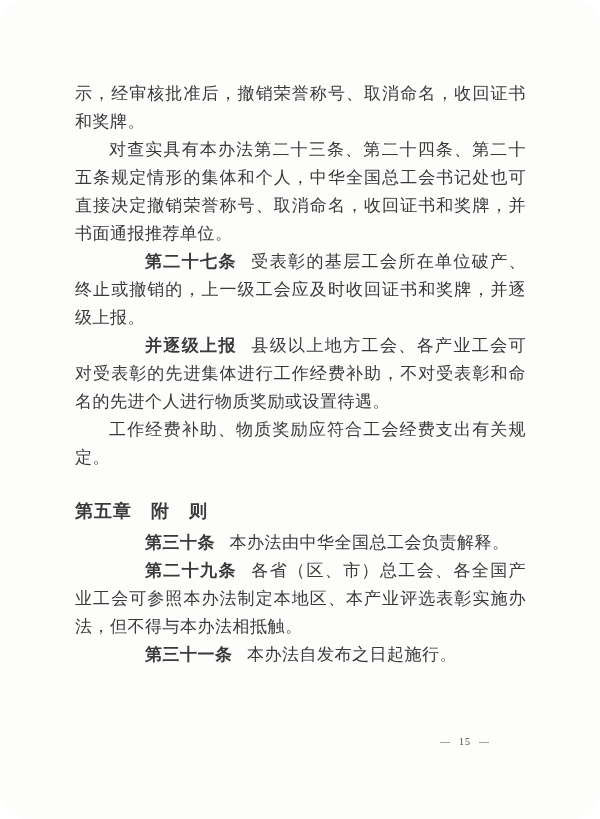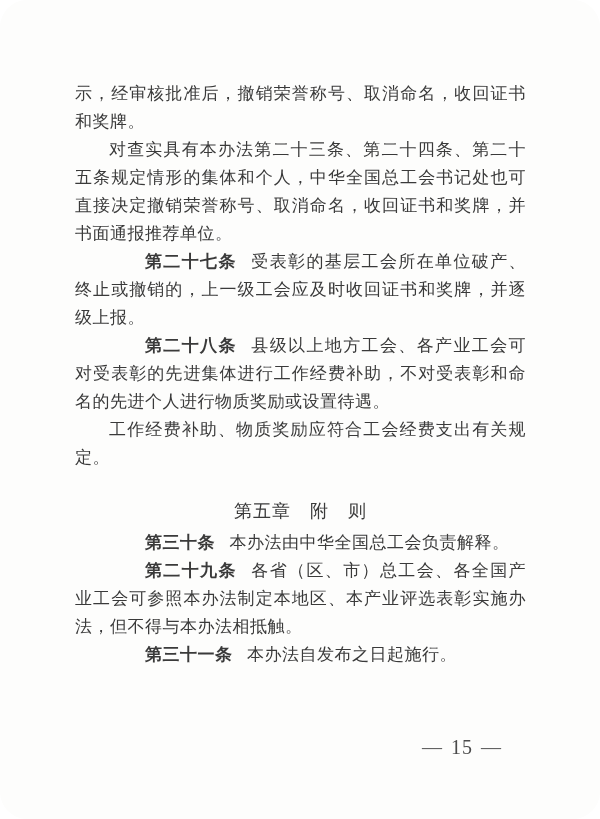--- a/index.html
+++ b/index.html
@@ -35,53 +35,52 @@
   .para.no-indent {
     text-indent: 0;
   }
   .article-label {
     font-weight: bold;
     margin-right: 0.85em;
     margin-left: 36px;
   }
   .chapter-heading {
     font-size: 18px;
-    font-weight: normal;
-    text-align: center;
+    font-weight: bold;
     text-indent: 0;
     margin: 25px 0 4px 0;
     letter-spacing: 1px;
     line-height: 28px;
   }
   .footer {
     position: absolute;
     top: 736px;
-    right: 90px;
-    font-size: 20px;
+    right: 102px;
+    font-size: 10px;
     color: #4a4a4a;
     letter-spacing: 1px;
   }
   .footer .dash {
     color: #5a5a5a;
     margin: 0 8px;
   }
 </style>
 </head>
 <body>
 
 <div class="page">
   <div class="content">
 
     <p class="para no-indent">示，经审核批准后，撤销荣誉称号、取消命名，收回证书和奖牌。</p>
 
     <p class="para">对查实具有本办法第二十三条、第二十四条、第二十五条规定情形的集体和个人，中华全国总工会书记处也可直接决定撤销荣誉称号、取消命名，收回证书和奖牌，并书面通报推荐单位。</p>
 
     <p class="para"><span class="article-label">第二十七条</span><span>受表彰的基层工会所在单位破产、终止或撤销的，上一级工会应及时收回证书和奖牌，并逐级上报。</span></p>
 
-    <p class="para"><span class="article-label">第二十八条</span><span>县级以上地方工会、各产业工会可对受表彰的先进集体进行工作经费补助，不对受表彰和命名的先进个人进行物质奖励或设置待遇。</span></p>
+    <p class="para"><span class="article-label">并逐级上报</span><span>县级以上地方工会、各产业工会可对受表彰的先进集体进行工作经费补助，不对受表彰和命名的先进个人进行物质奖励或设置待遇。</span></p>
 
 
     <p class="para">工作经费补助、物质奖励应符合工会经费支出有关规定。</p>
 
     <h2 class="chapter-heading">第五章　附　则</h2>
 
     <p class="para"><span class="article-label">第三十条</span><span>本办法由中华全国总工会负责解释。</span></p>
 
     <p class="para"><span class="article-label">第二十九条</span><span>各省（区、市）总工会、各全国产业工会可参照本办法制定本地区、本产业评选表彰实施办法，但不得与本办法相抵触。</span></p>
 

